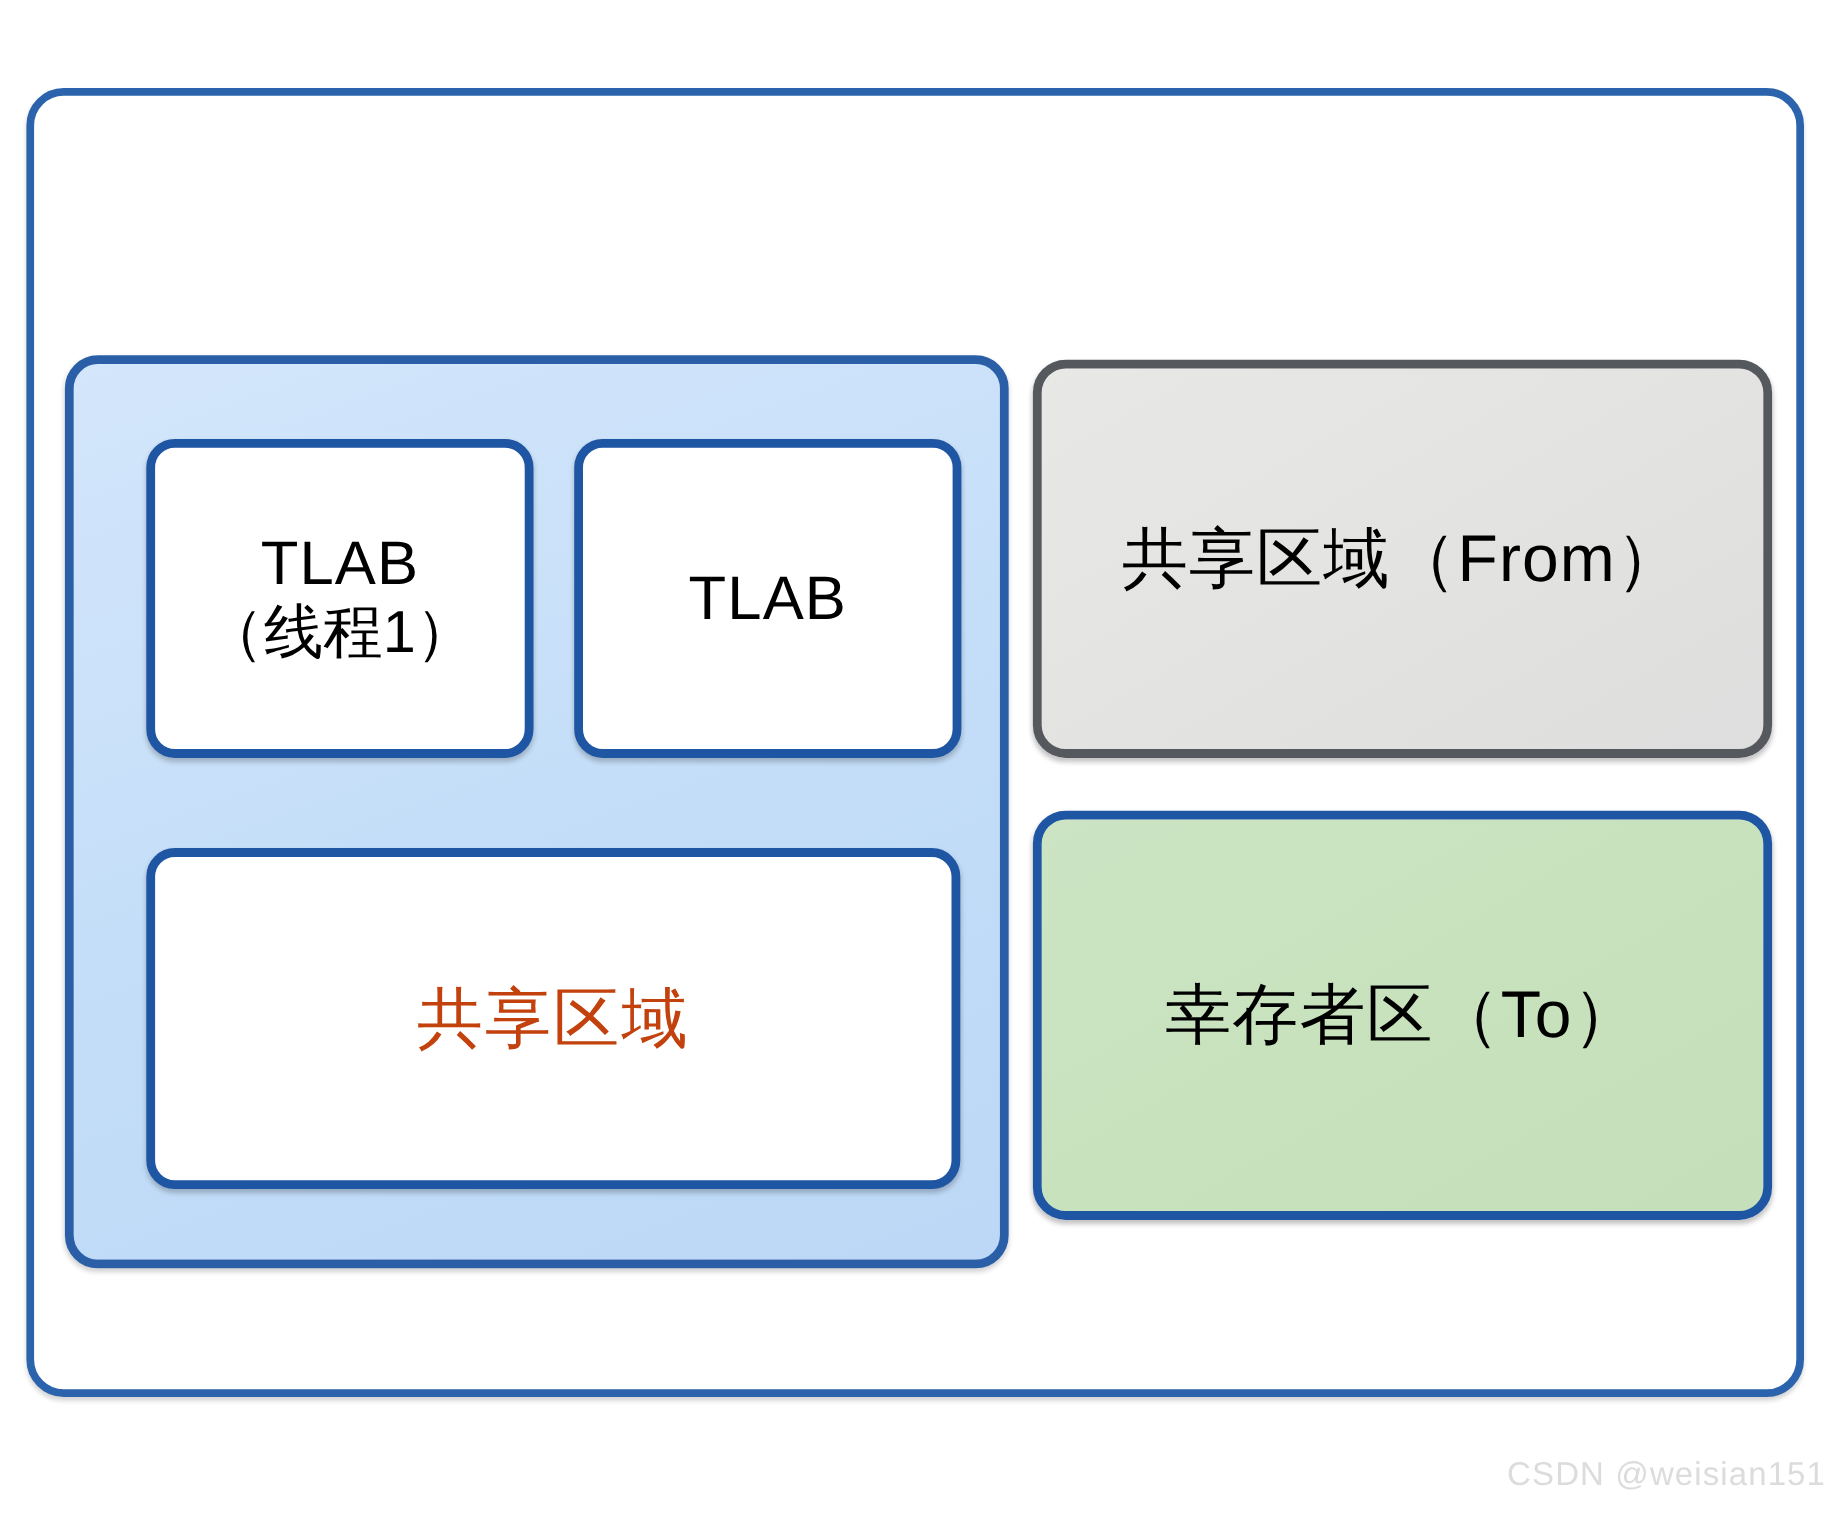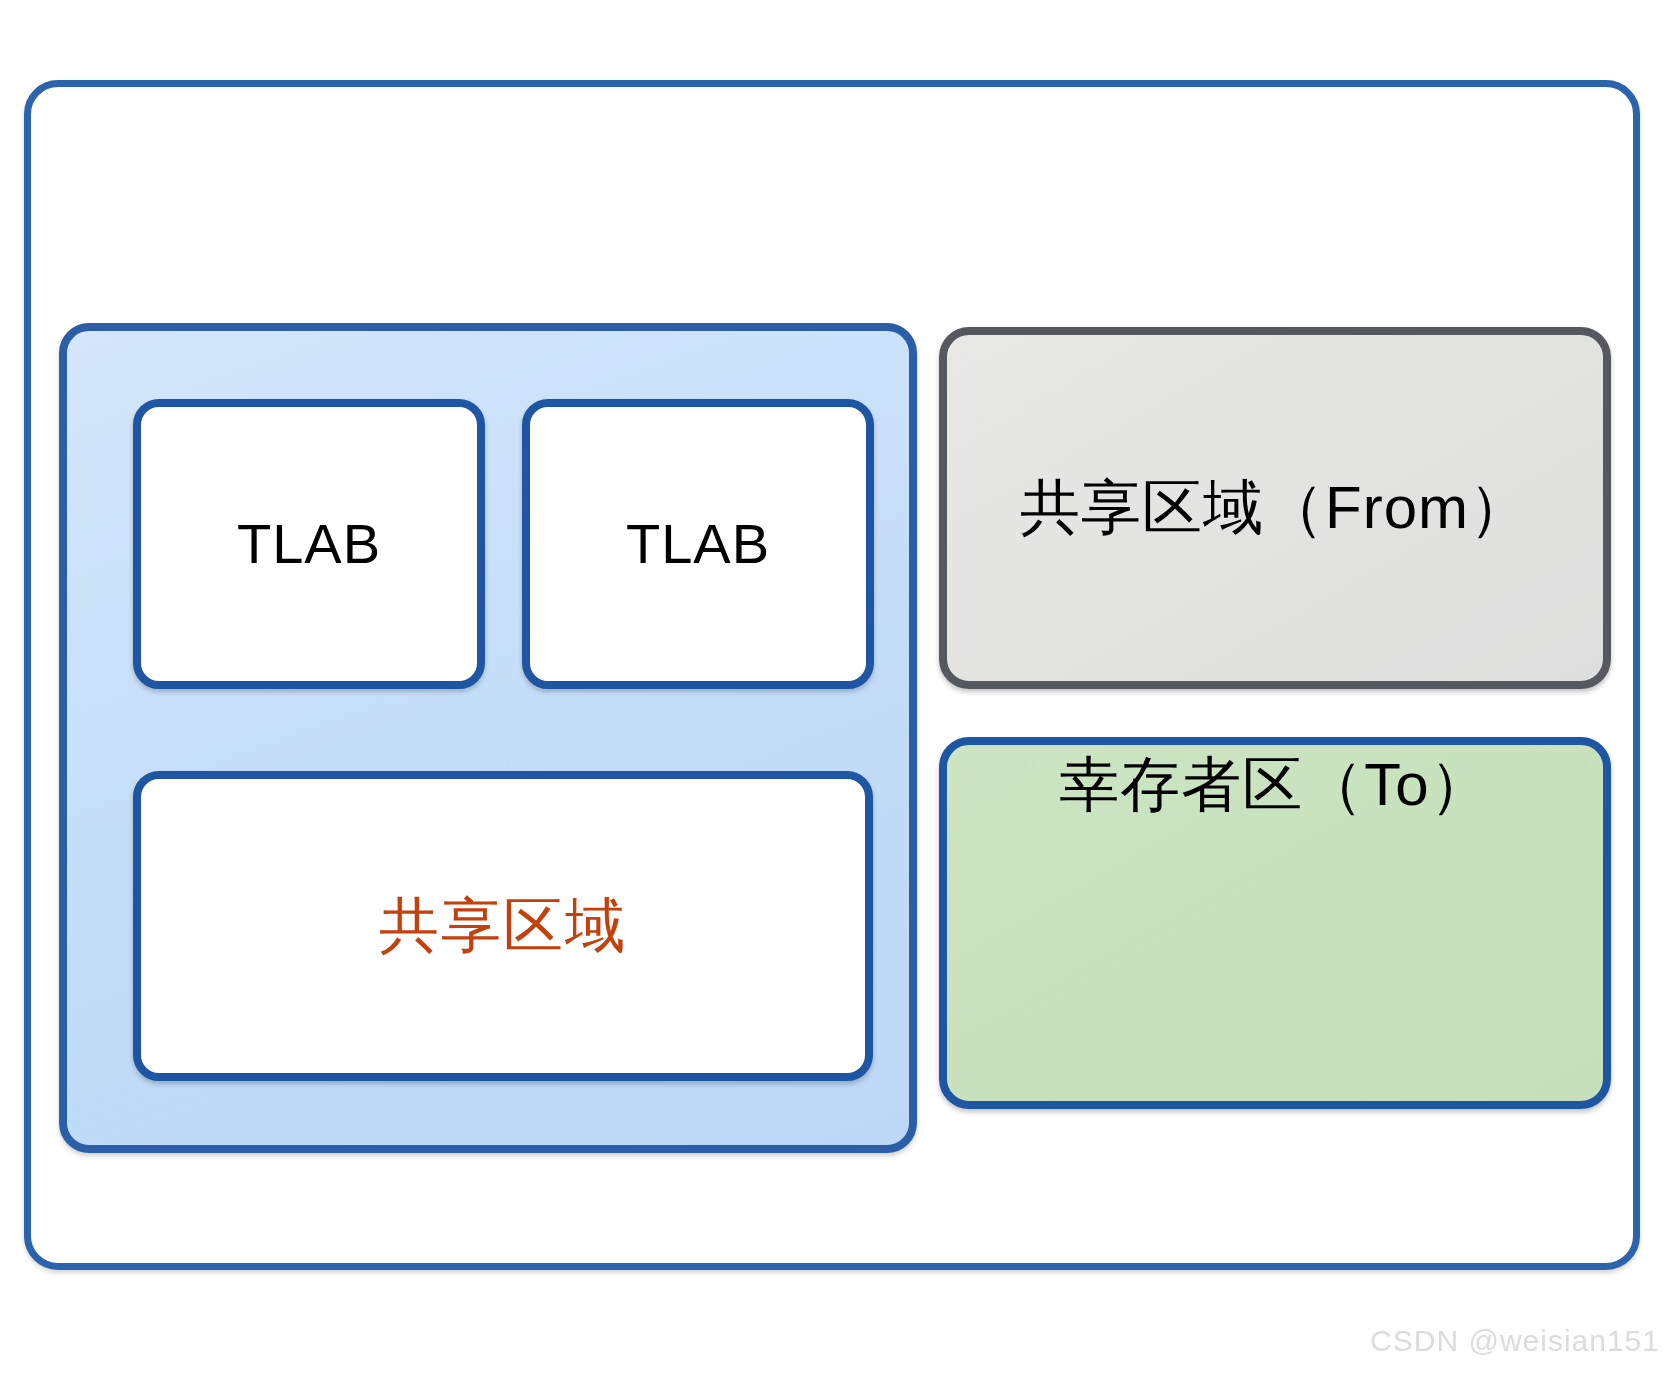--- a/index.html
+++ b/index.html
@@ -126,20 +126,21 @@
     left: 908px;
     top: 650px;
     width: 672px;
     height: 372px;
     box-sizing: border-box;
     background: linear-gradient(150deg, #ccE4c3 0%, #c8e2be 45%, #c4dfba 100%);
     border: 8px solid #1f56a3;
     border-radius: 30px;
     box-shadow: 0 3px 5px rgba(0,0,0,0.24);
     display: flex;
+    align-items: center;
     justify-content: center;
   }
 
   .survivor-label {
     font-size: 60px;
     color: #000000;
     letter-spacing: 1px;
     white-space: nowrap;
   }
 
@@ -158,20 +159,21 @@
 </head>
 <body>
 
 <div id="eden-container">
 
 
   <div id="tlab-region">
 
     <div class="tlab-box" id="tlab-box-1">
       <div class="tlab-line-main">TLAB</div>
+      <div class="tlab-line-sub">（线程1）</div>
     </div>
 
     <div class="tlab-box" id="tlab-box-2">
       <div class="tlab-line-main">TLAB</div>
     </div>
 
     <div id="shared-box">
       <span id="shared-box-label">共享区域</span>
     </div>
 

